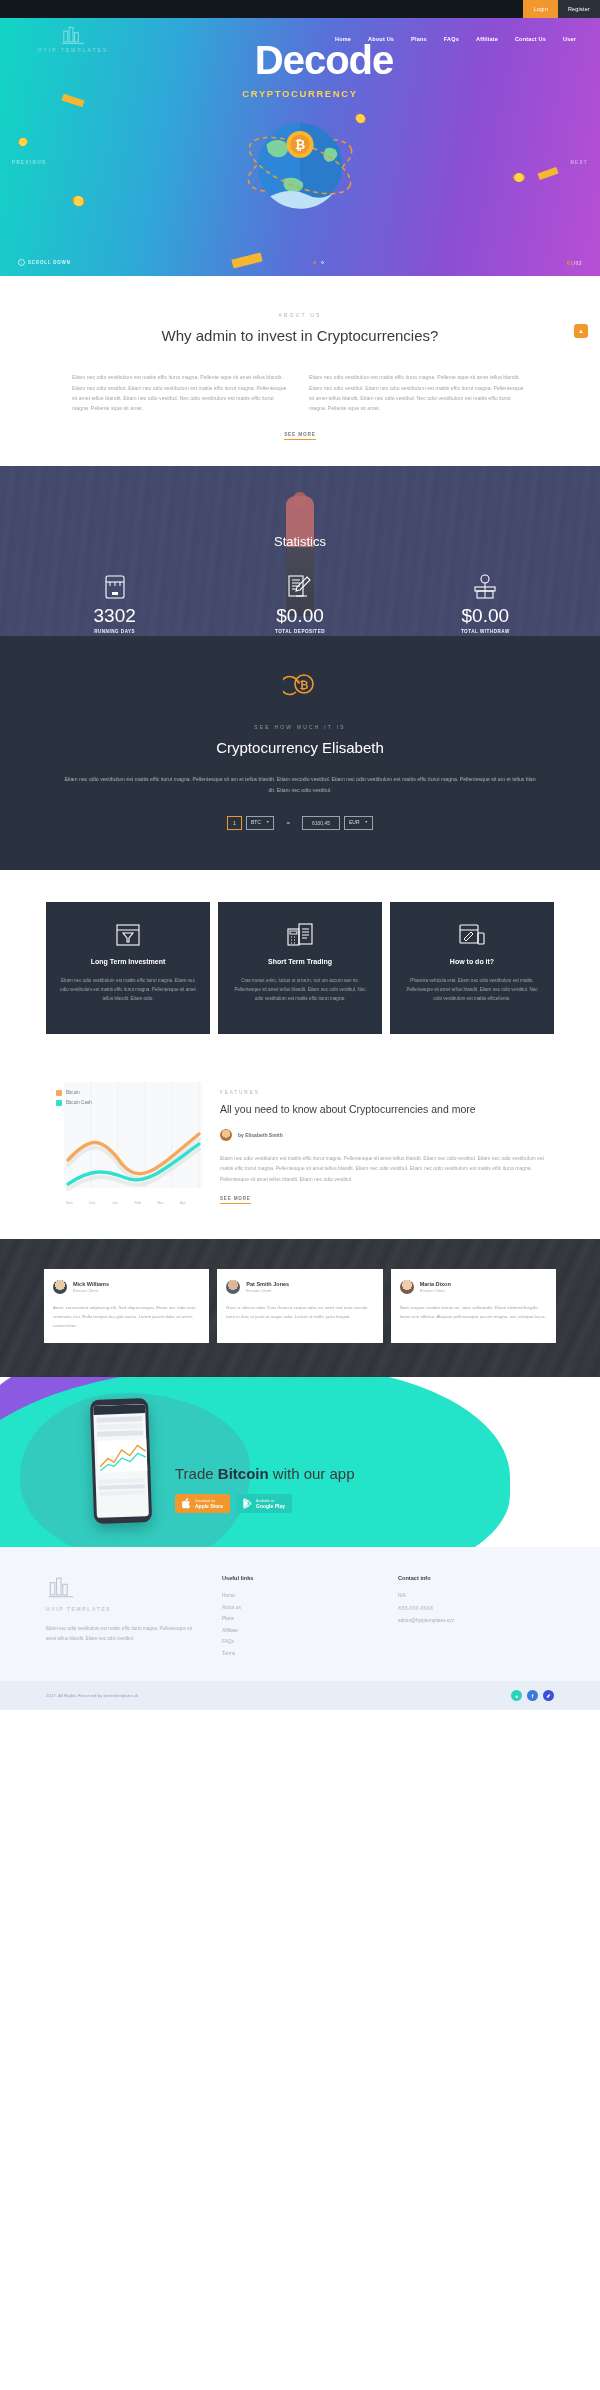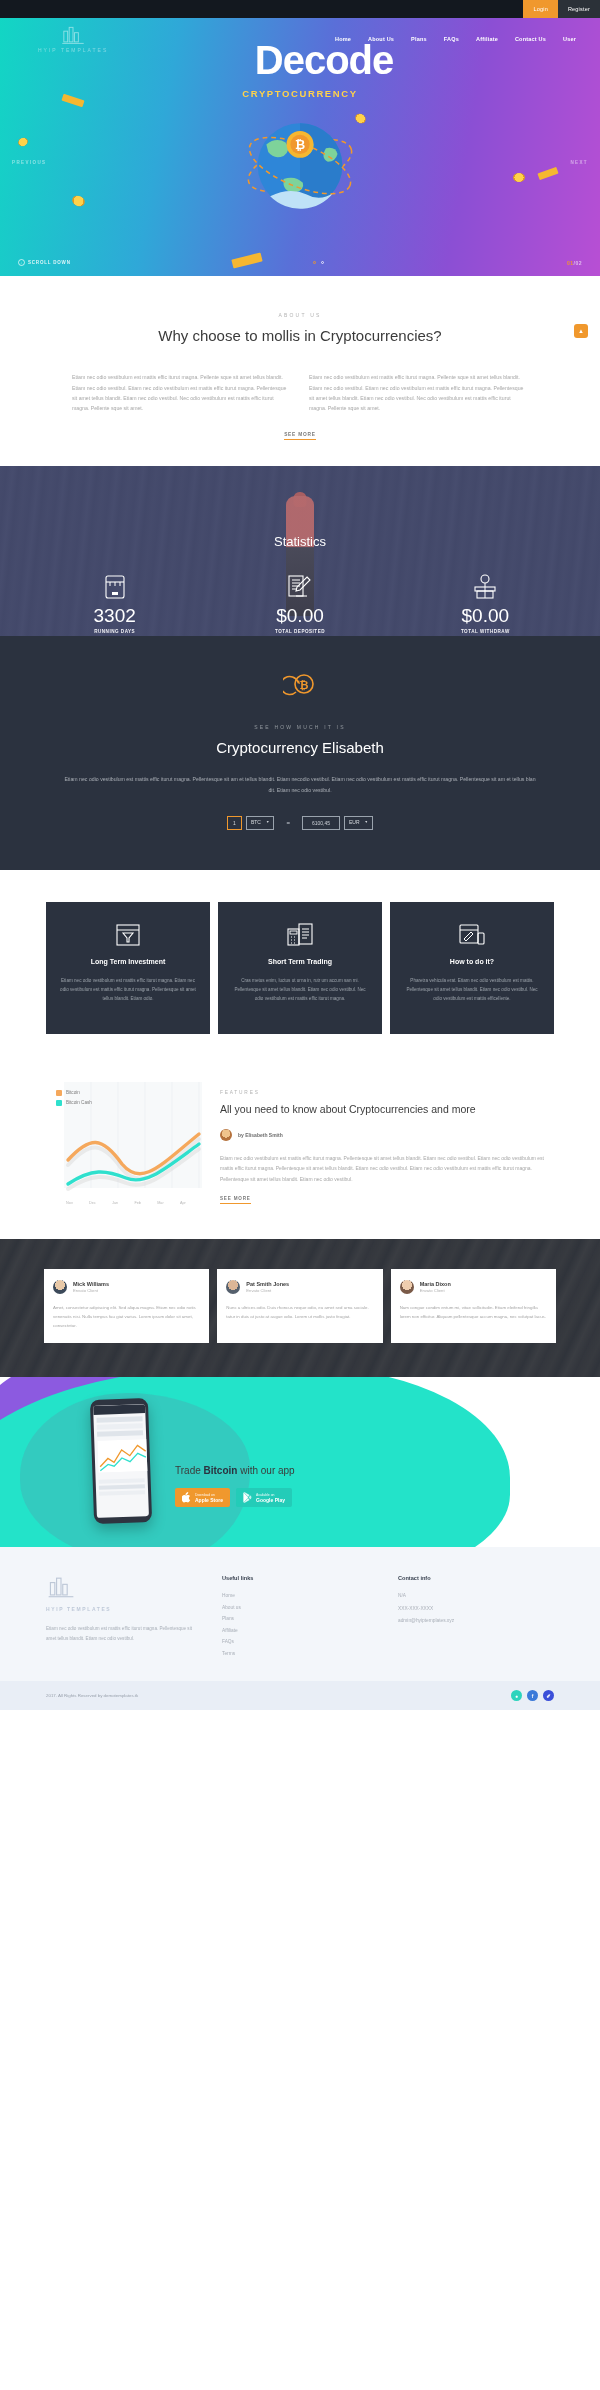--- a/index.html
+++ b/index.html
@@ -495,21 +495,21 @@
     width: 100%; height: 100%;
     background: #f6f7f9;
     border-radius: 3px;
     overflow: hidden;
   }
   .promo-right {
     position: absolute;
     left: 175px; top: 88px;
     z-index: 5;
   }
-  .promo-title { font-size: 10px; color: #3b3b3b; font-weight: normal; }
+  .promo-title { font-size: 15px; color: #3b3b3b; font-weight: normal; }
   .promo-title b { color: #2b323f; }
   .store-row { display: flex; gap: 6px; margin-top: 12px; }
   .store-btn {
     display: flex;
     align-items: center;
     gap: 4px;
     padding: 4px 7px;
     border-radius: 2px;
     color: #fff;
   }
@@ -636,21 +636,21 @@
       <span class="dot"></span>
     </div>
     <div class="hero-count">
       <span class="cur">01</span><span class="tot">/</span><span class="tot">02</span>
     </div>
   </div>
 </section>
 
 <section class="about">
   <div class="sec-label">ABOUT US</div>
-  <h2 class="sec-title">Why choose to mollis in Cryptocurrencies?</h2>
+  <h2 class="sec-title">Why admin to invest in Cryptocurrencies?</h2>
   <div class="about-cols">
     <p class="lorem">Etiam nec odio vestibulum est mattis effic iturut magna. Pellente sque sit amet tellus blandit. Etiam nec odio vestibul. Etiam nec odio vestibulum est mattis effic iturut magna. Pellentesque sit amet tellus blandit. Etiam nec odio vestibul. Nec odio vestibulum est mattis effic iturut magna. Pellente sque sit amet.</p>
     <p class="lorem">Etiam nec odio vestibulum est mattis effic iturut magna. Pellente sque sit amet tellus blandit. Etiam nec odio vestibul. Etiam nec odio vestibulum est mattis effic iturut magna. Pellentesque sit amet tellus blandit. Etiam nec odio vestibul. Nec odio vestibulum est mattis effic iturut magna. Pellente sque sit amet.</p>
   </div>
   <a href="#" class="seemore">SEE MORE</a>
   <div class="totop">▲</div>
 </section>
 
 <section class="stats">
   <div class="stats-head"></div>

